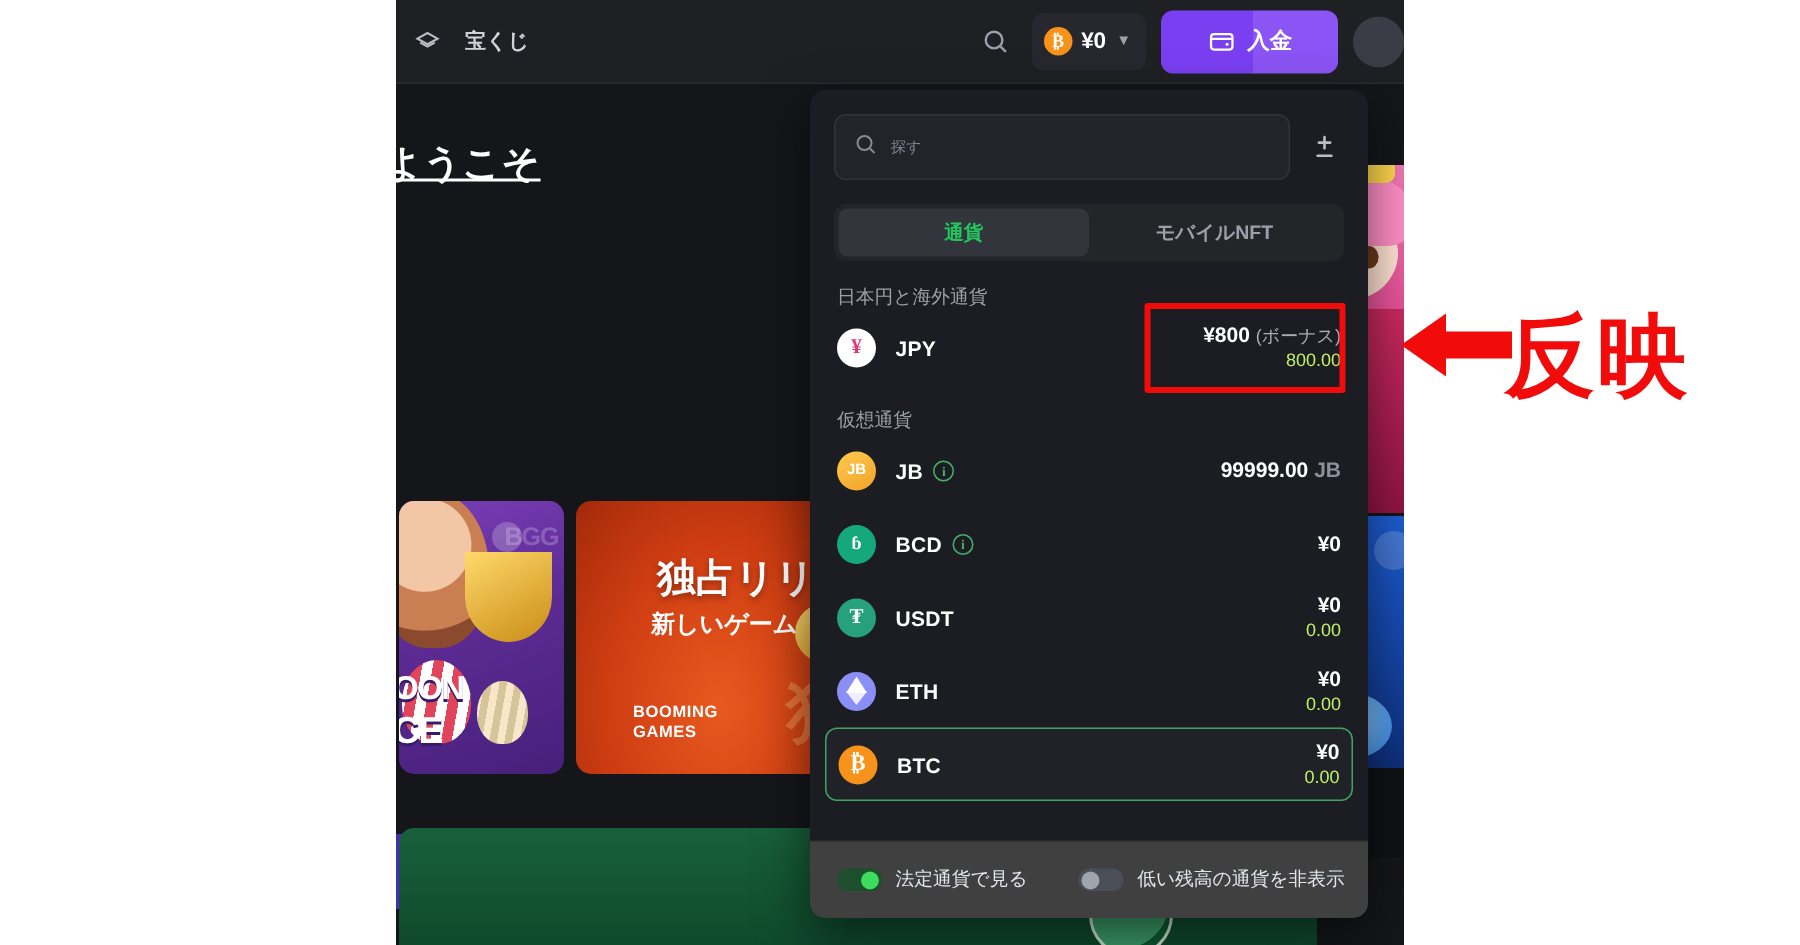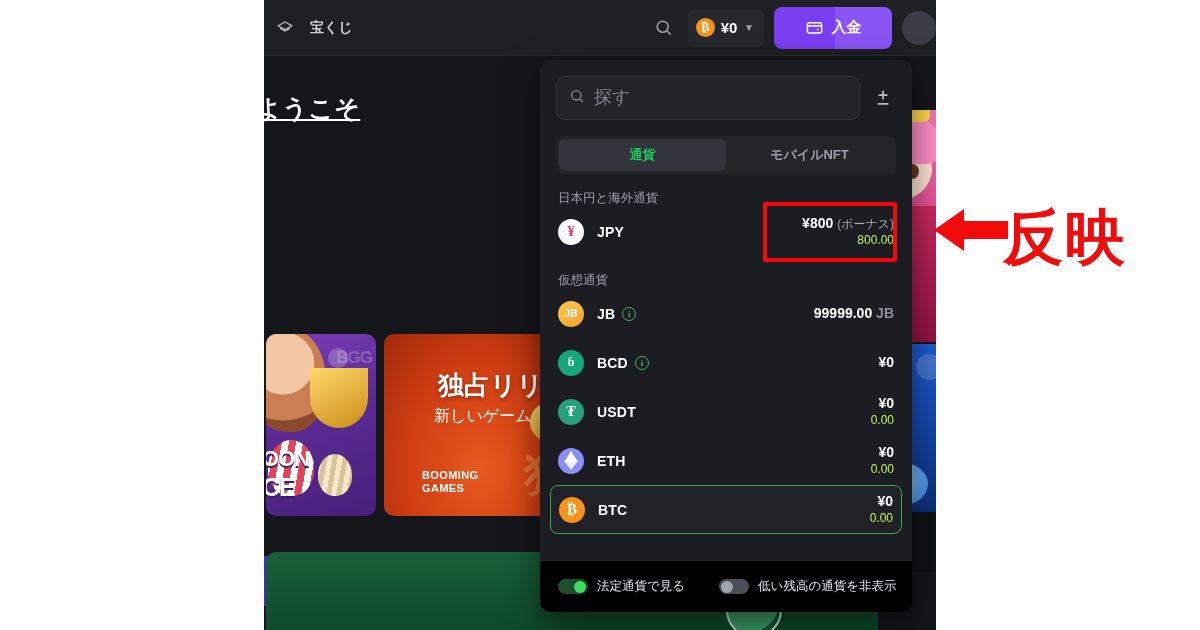--- a/index.html
+++ b/index.html
@@ -117,21 +117,21 @@
   .card-booming {
     position: absolute; left: 120px; top: 278px; width: 192px; height: 182px;
     border-radius: 10px; overflow: hidden;
     background: radial-gradient(ellipse at 50% 75%, #e8591f 0%, #cf3d12 55%, #a32a0a 100%);
   }
   .card-booming .ttl {
     position:absolute; left: 54px; top: 34px; color:#fff; font-size:26px; font-weight:800;
     white-space:nowrap; text-shadow:0 2px 4px rgba(0,0,0,.35);
   }
   .card-booming .sub {
-    position:absolute; left: 50px; top: 72px; color:#fff; font-size:16px; font-weight:400;
+    position:absolute; left: 50px; top: 72px; color:#fff; font-size:16px; font-weight:700;
     white-space:nowrap;
   }
   .card-booming .brand {
     position:absolute; left: 38px; bottom: 22px; color:#fff; font-size:11px; font-weight:800;
     line-height:1.12; letter-spacing:.4px;
   }
   .card-booming .kanji {
     position:absolute; right: 6px; bottom: 10px; color: rgba(255,200,120,.35);
     font-size: 46px; font-weight: 800;
   }
@@ -208,21 +208,21 @@
     overflow: hidden;
   }
   .panel-head { padding: 16px 16px 0 16px; display: flex; align-items: center; gap: 10px; }
   .search-wrap {
     flex: 1 1 auto; height: 44px; background: #222429; border: 1px solid #32343a;
     border-radius: 8px; display: flex; align-items: center; gap: 9px; padding: 0 12px;
   }
   .search-wrap svg { color: #868b95; flex: 0 0 auto; }
   .search-input {
     flex: 1; background: transparent; border: none; outline: none;
-    color: #e6e8ec; font-size: 18px; font-family: Liberation Mono, monospace;
+    color: #e6e8ec; font-size: 10px; font-family: Liberation Serif, serif;
   }
   .search-input::placeholder { color: #7e838d; }
   .filter-btn {
     width: 26px; height: 40px; display: flex; align-items: center; justify-content: center;
     color: #b9bdc6; flex: 0 0 auto;
   }
   .tabs {
     margin: 16px 16px 0 16px; height: 38px; background: #232529; border-radius: 8px;
     display: flex; padding: 3px;
   }
@@ -275,21 +275,21 @@
     font-family: "Liberation Serif", serif;
   }
   .coin-vals { margin-left: auto; text-align: right; line-height: 1.25; }
   .v-main { color: #fff; font-size: 14px; font-weight: 700; }
   .v-main .unit { color: #8b909a; font-weight: 700; }
   .v-main .bonus { color: #a7acb6; font-size: 12px; font-weight: 400; }
   .v-sub { color: #bef264; font-size: 12px; }
 
   .panel-footer {
     position: absolute; left: 0; bottom: 0; width: 444px; height: 52px;
-    background: #000000; border-top: 1px solid #26282d;
+    background: #404040; border-top: 1px solid #26282d;
     display: flex; align-items: center; padding: 0 18px; gap: 34px;
   }
   .tg { display: flex; align-items: center; gap: 9px; cursor: pointer; }
   .tg-sw {
     width: 30px; height: 15px; border-radius: 8px; position: relative; flex: 0 0 auto;
     background: #4a4e57;
   }
   .tg-sw.on { background: #1d4f2c; }
   .tg-sw .knob {
     position: absolute; top: 1.5px; left: 1.5px; width: 12px; height: 12px; border-radius: 50%;

